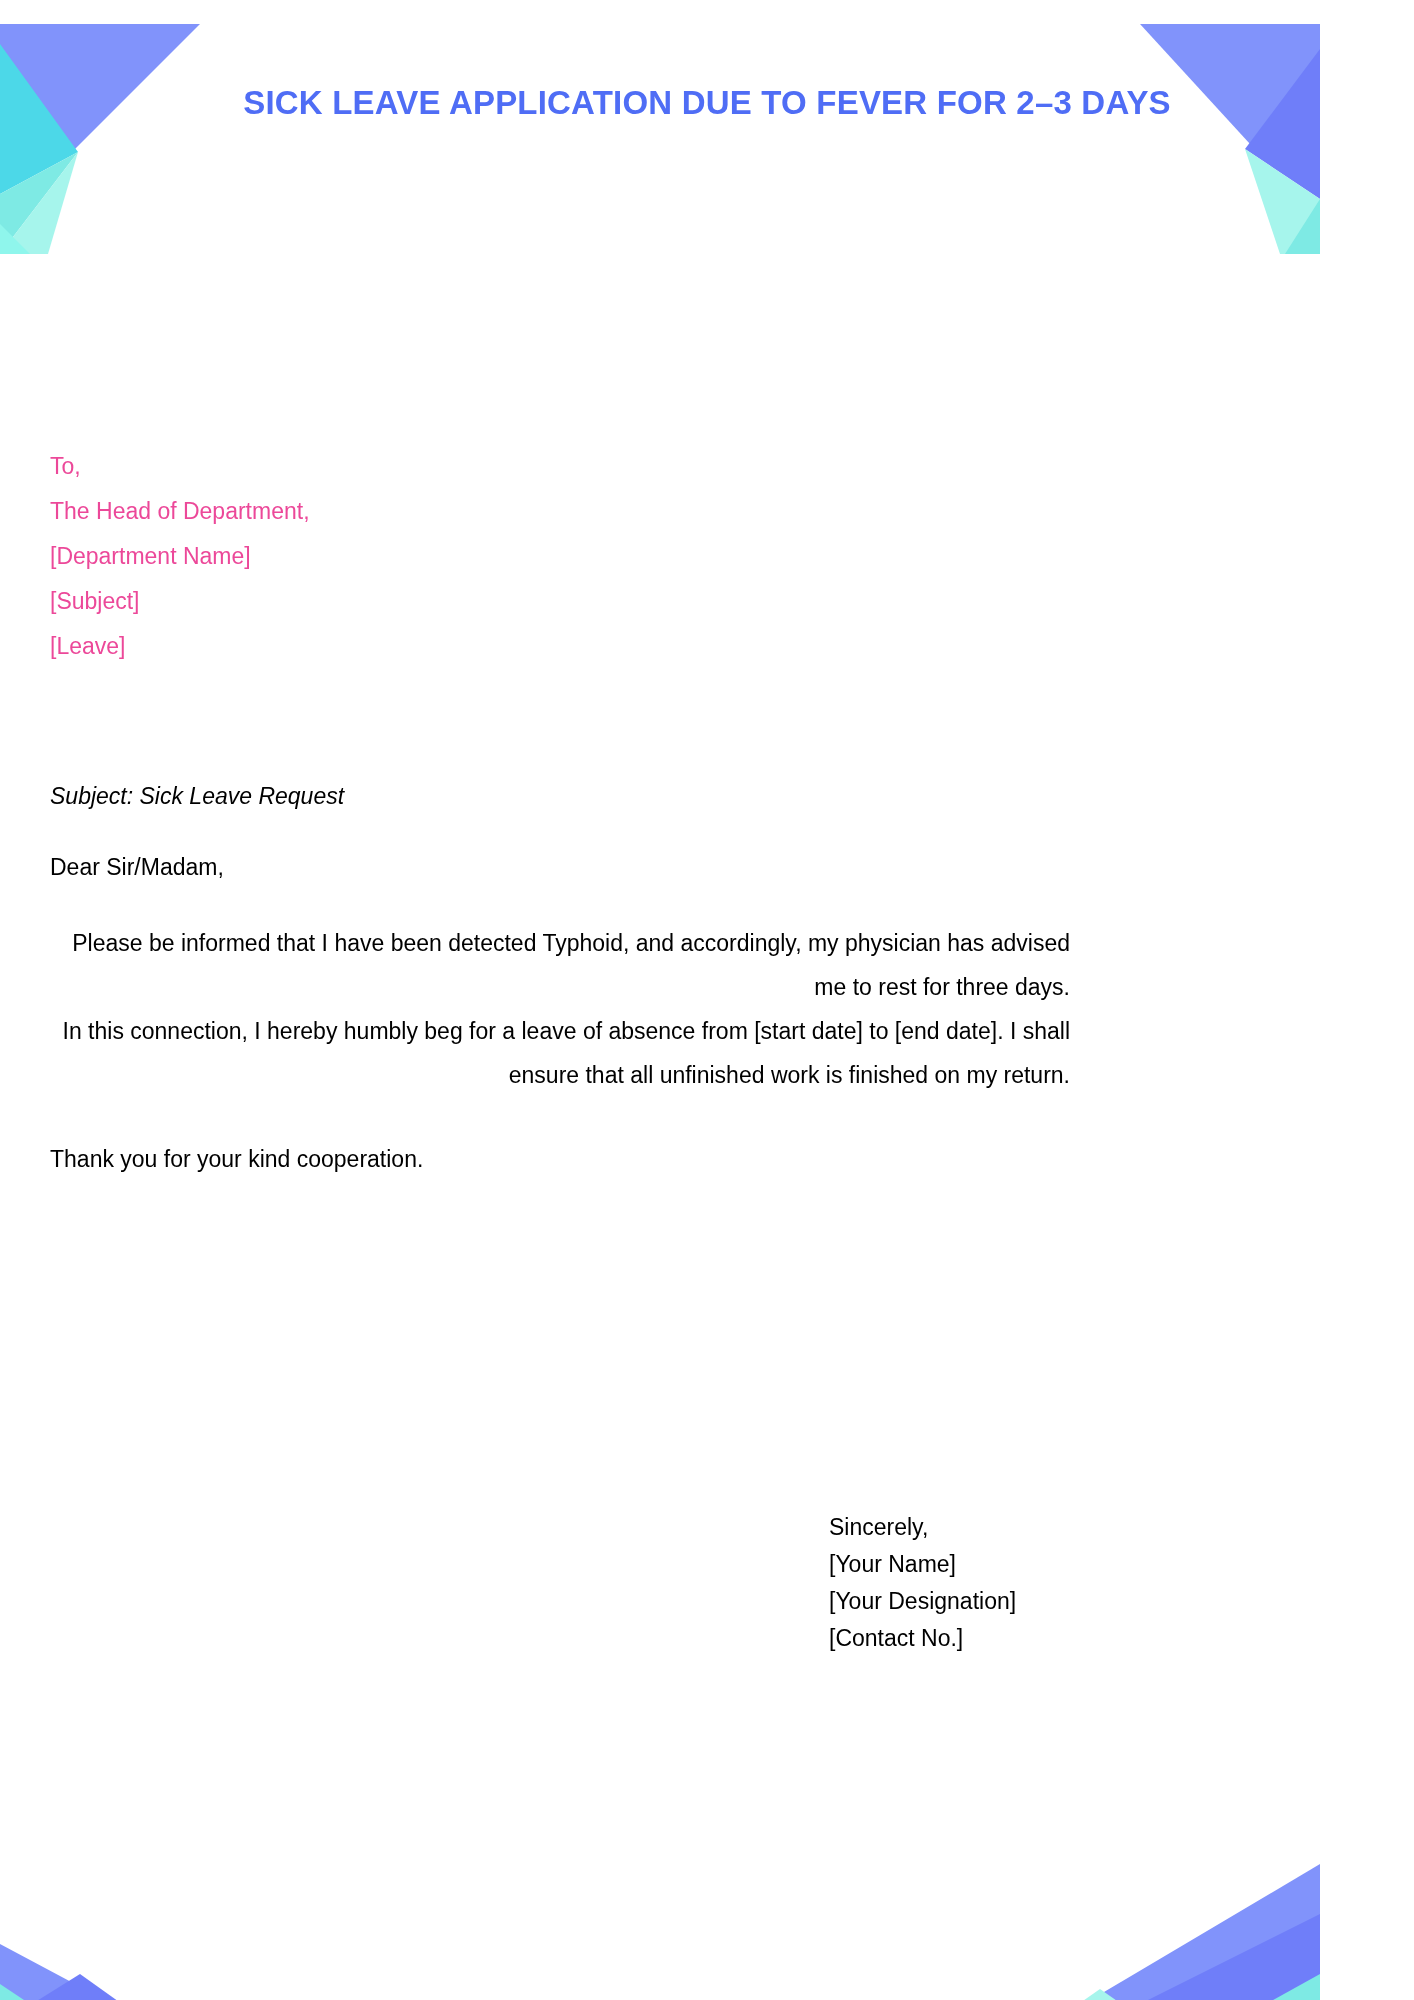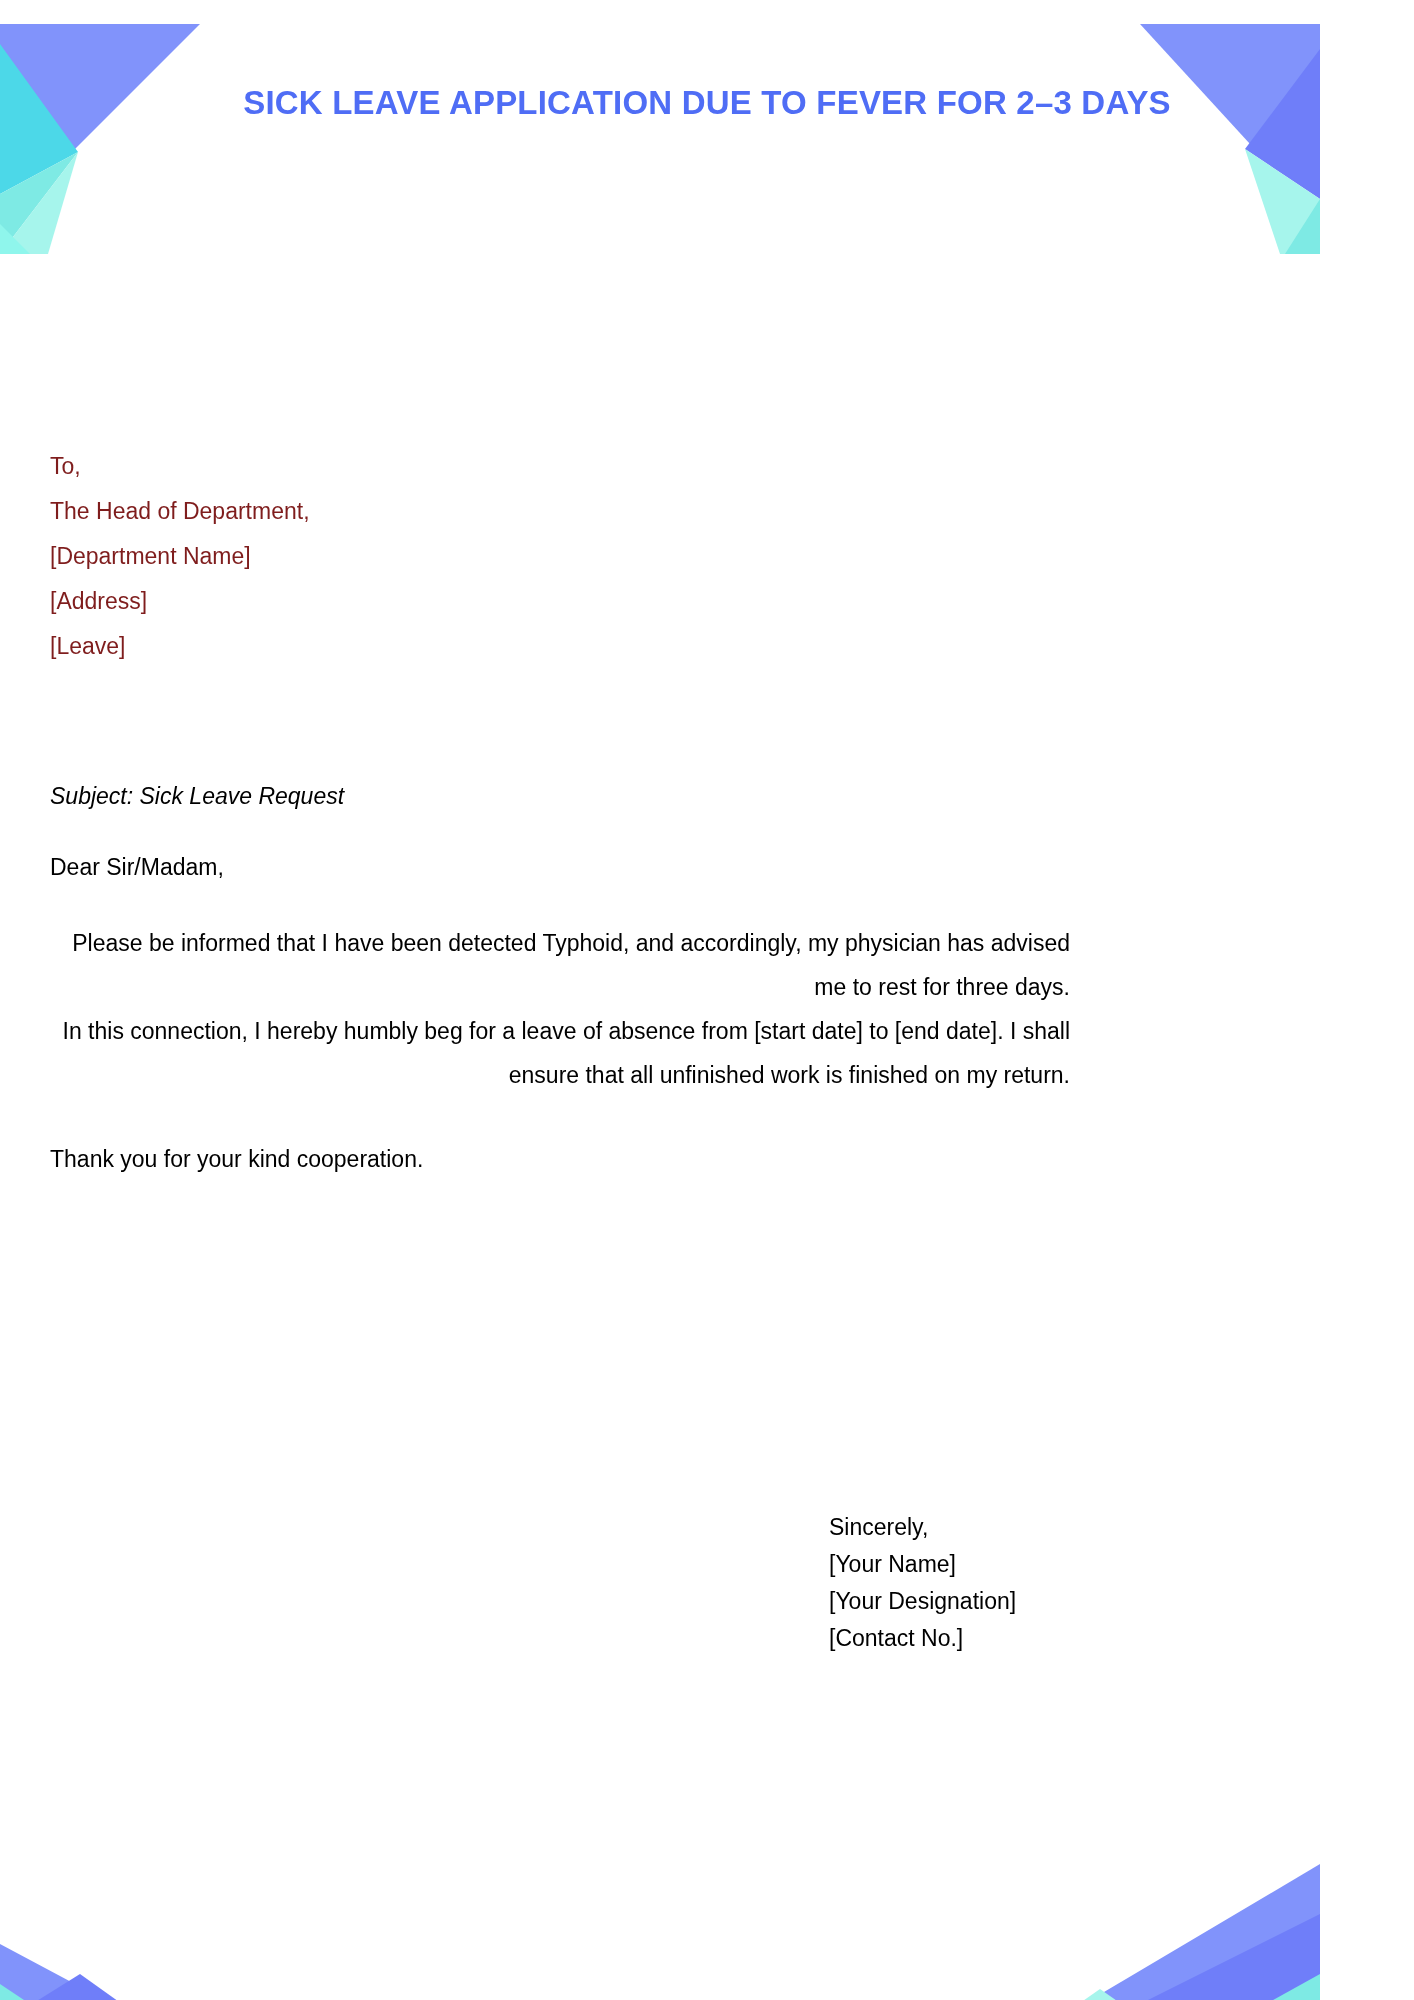--- a/index.html
+++ b/index.html
@@ -54,21 +54,21 @@
     position: absolute;
     top: 420px;
     left: 50px;
     width: 1310px;
     z-index: 4;
   }
 
   .addr-block {
     font-size: 23px;
     line-height: 45px;
-    color: #7f1d1d;
+    color: #ec4899;
   }
   .addr-line { white-space: pre; }
 
   .subject {
     margin-top: 110px;
     font-size: 23px;
     line-height: 34px;
     color: #000000;
     font-style: italic;
   }
@@ -135,21 +135,21 @@
   </div>
 
   <div class="title">SICK LEAVE APPLICATION DUE TO FEVER FOR 2–3 DAYS</div>
 
   <div class="content">
 
     <div class="addr-block">
       <div class="addr-line">To,</div>
       <div class="addr-line">The Head of Department,</div>
       <div class="addr-line">[Department Name]</div>
-      <div class="addr-line">[Address]</div>
+      <div class="addr-line">[Subject]</div>
       <div class="addr-line">[Leave]</div>
     </div>
 
     <div class="subject">Subject: Sick Leave Request</div>
 
     <div class="salutation">Dear Sir/Madam,</div>
 
     <div class="para">Please be informed that I have been detected Typhoid, and accordingly, my physician has advised me to rest for three days.</div>
 
     <div class="para para-tight">In this connection, I hereby humbly beg for a leave of absence from [start date] to [end date]. I shall ensure that all unfinished work is finished on my return.</div>

